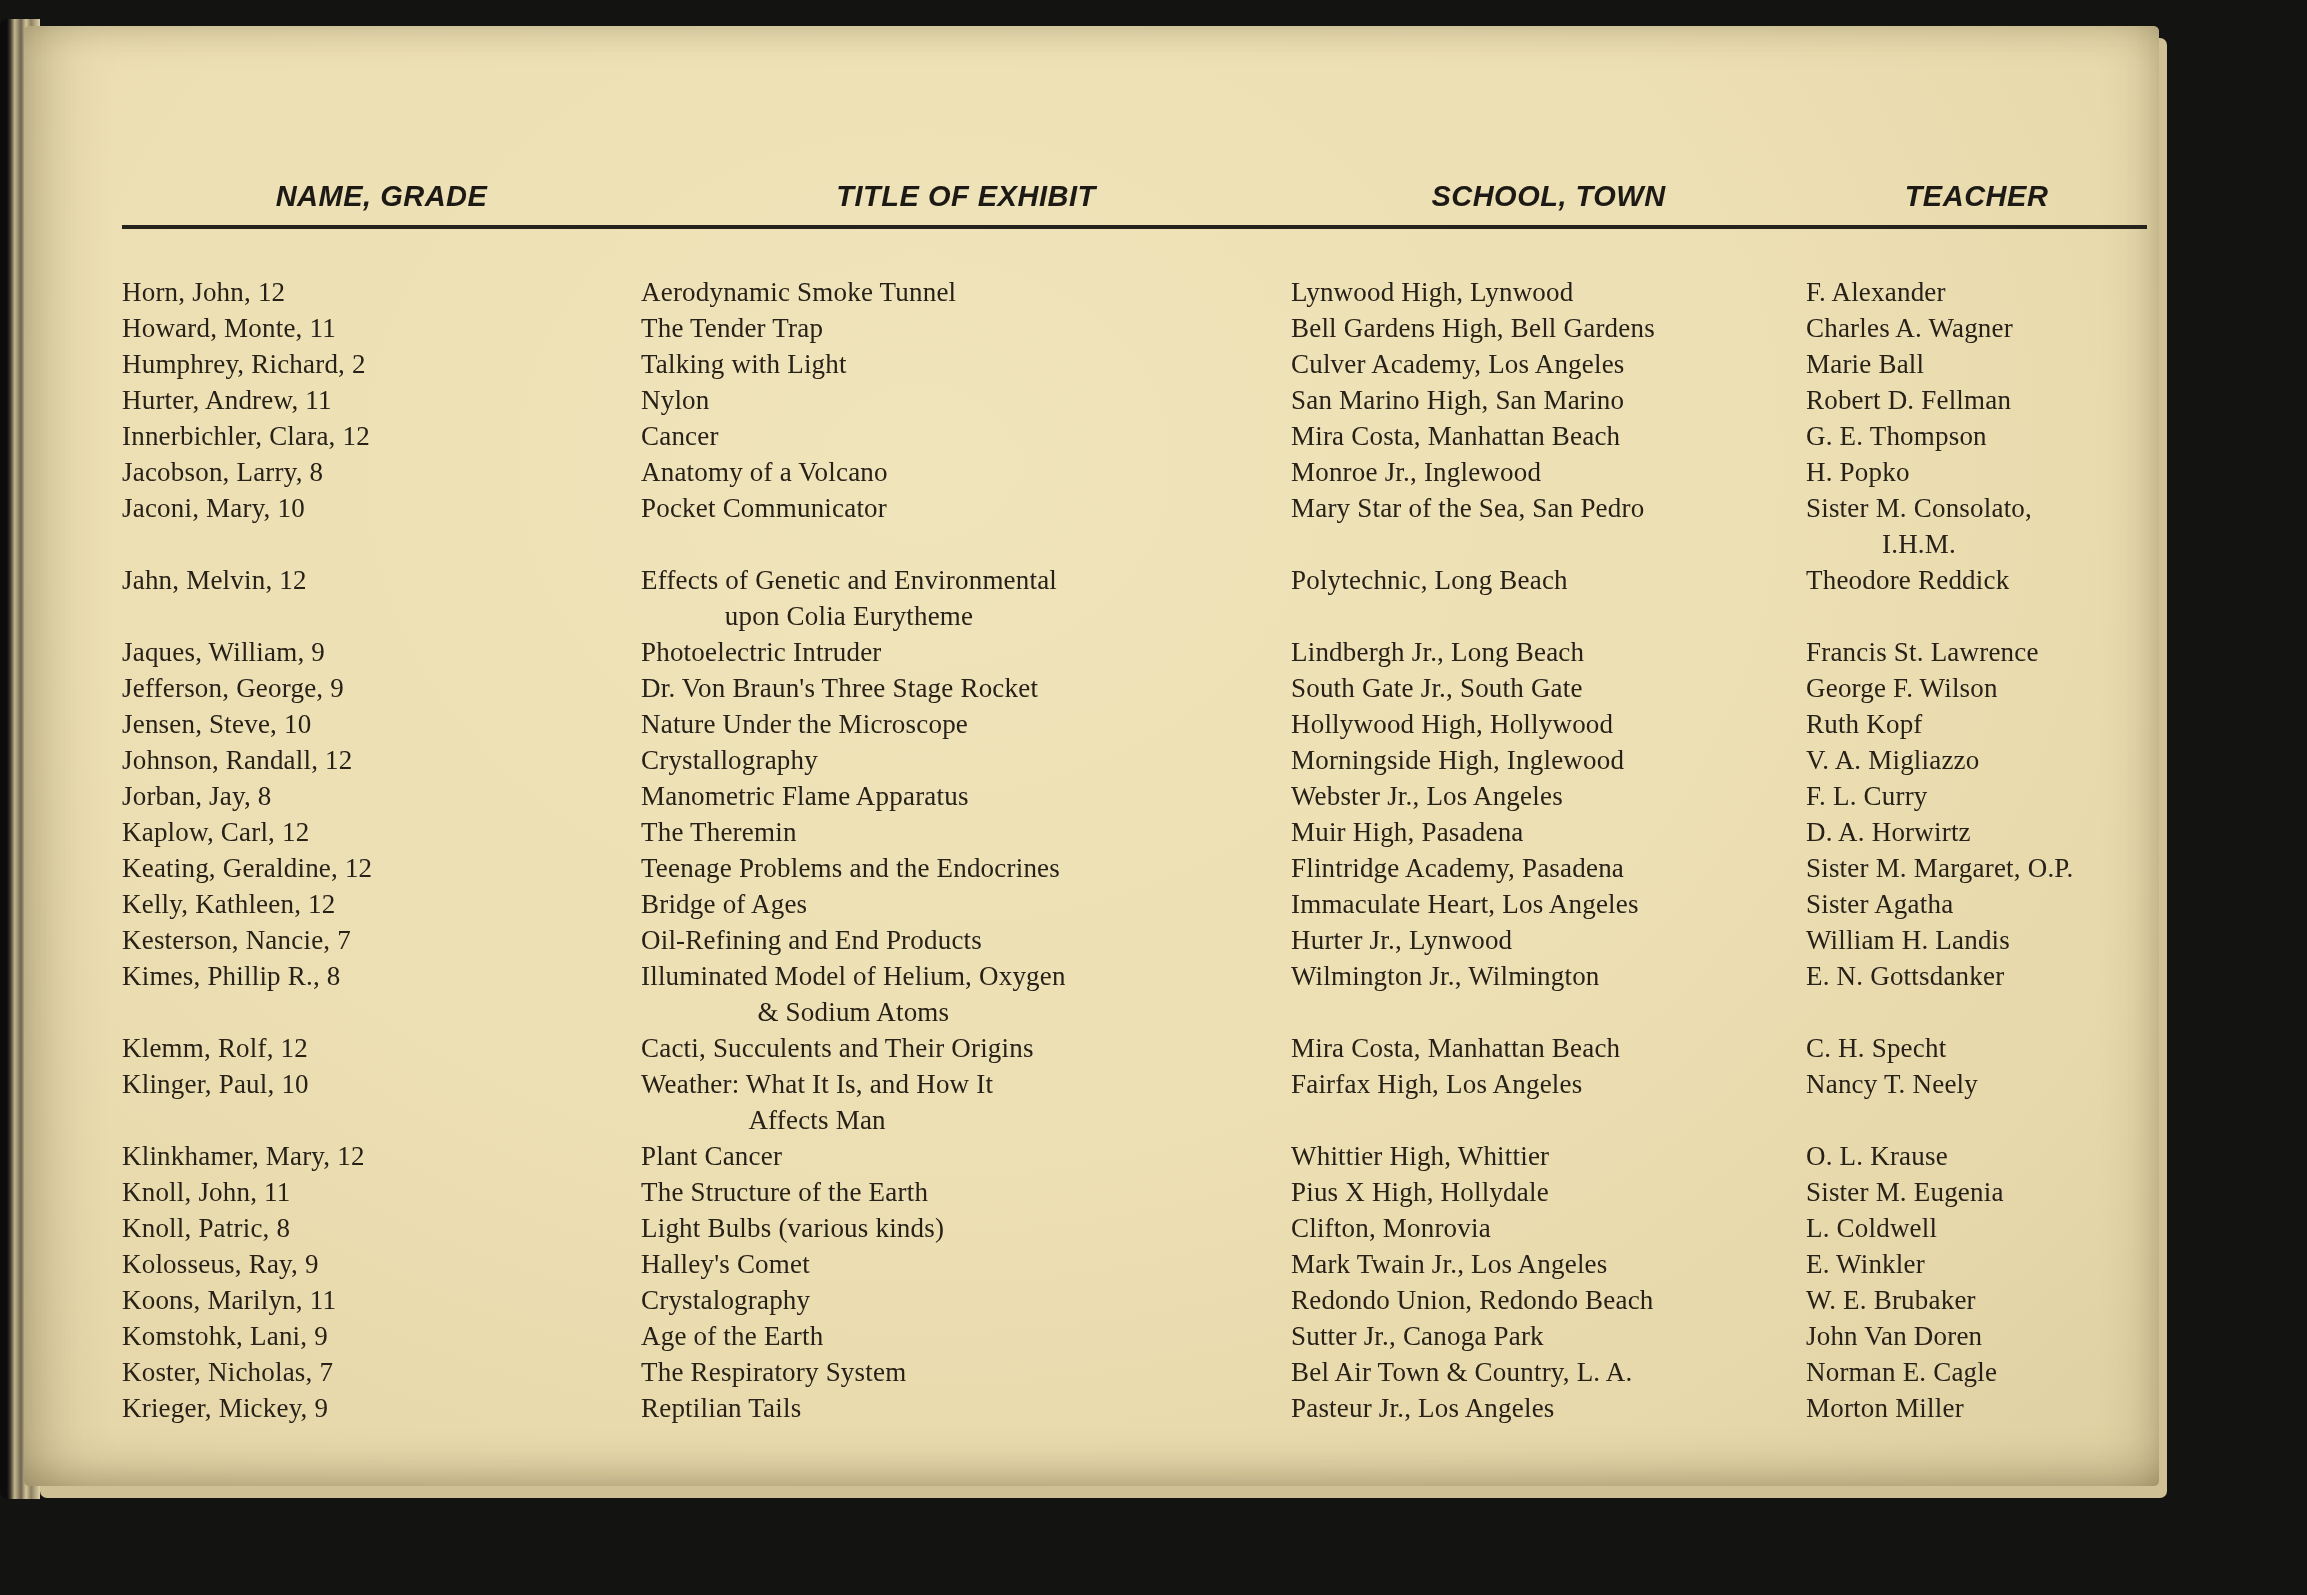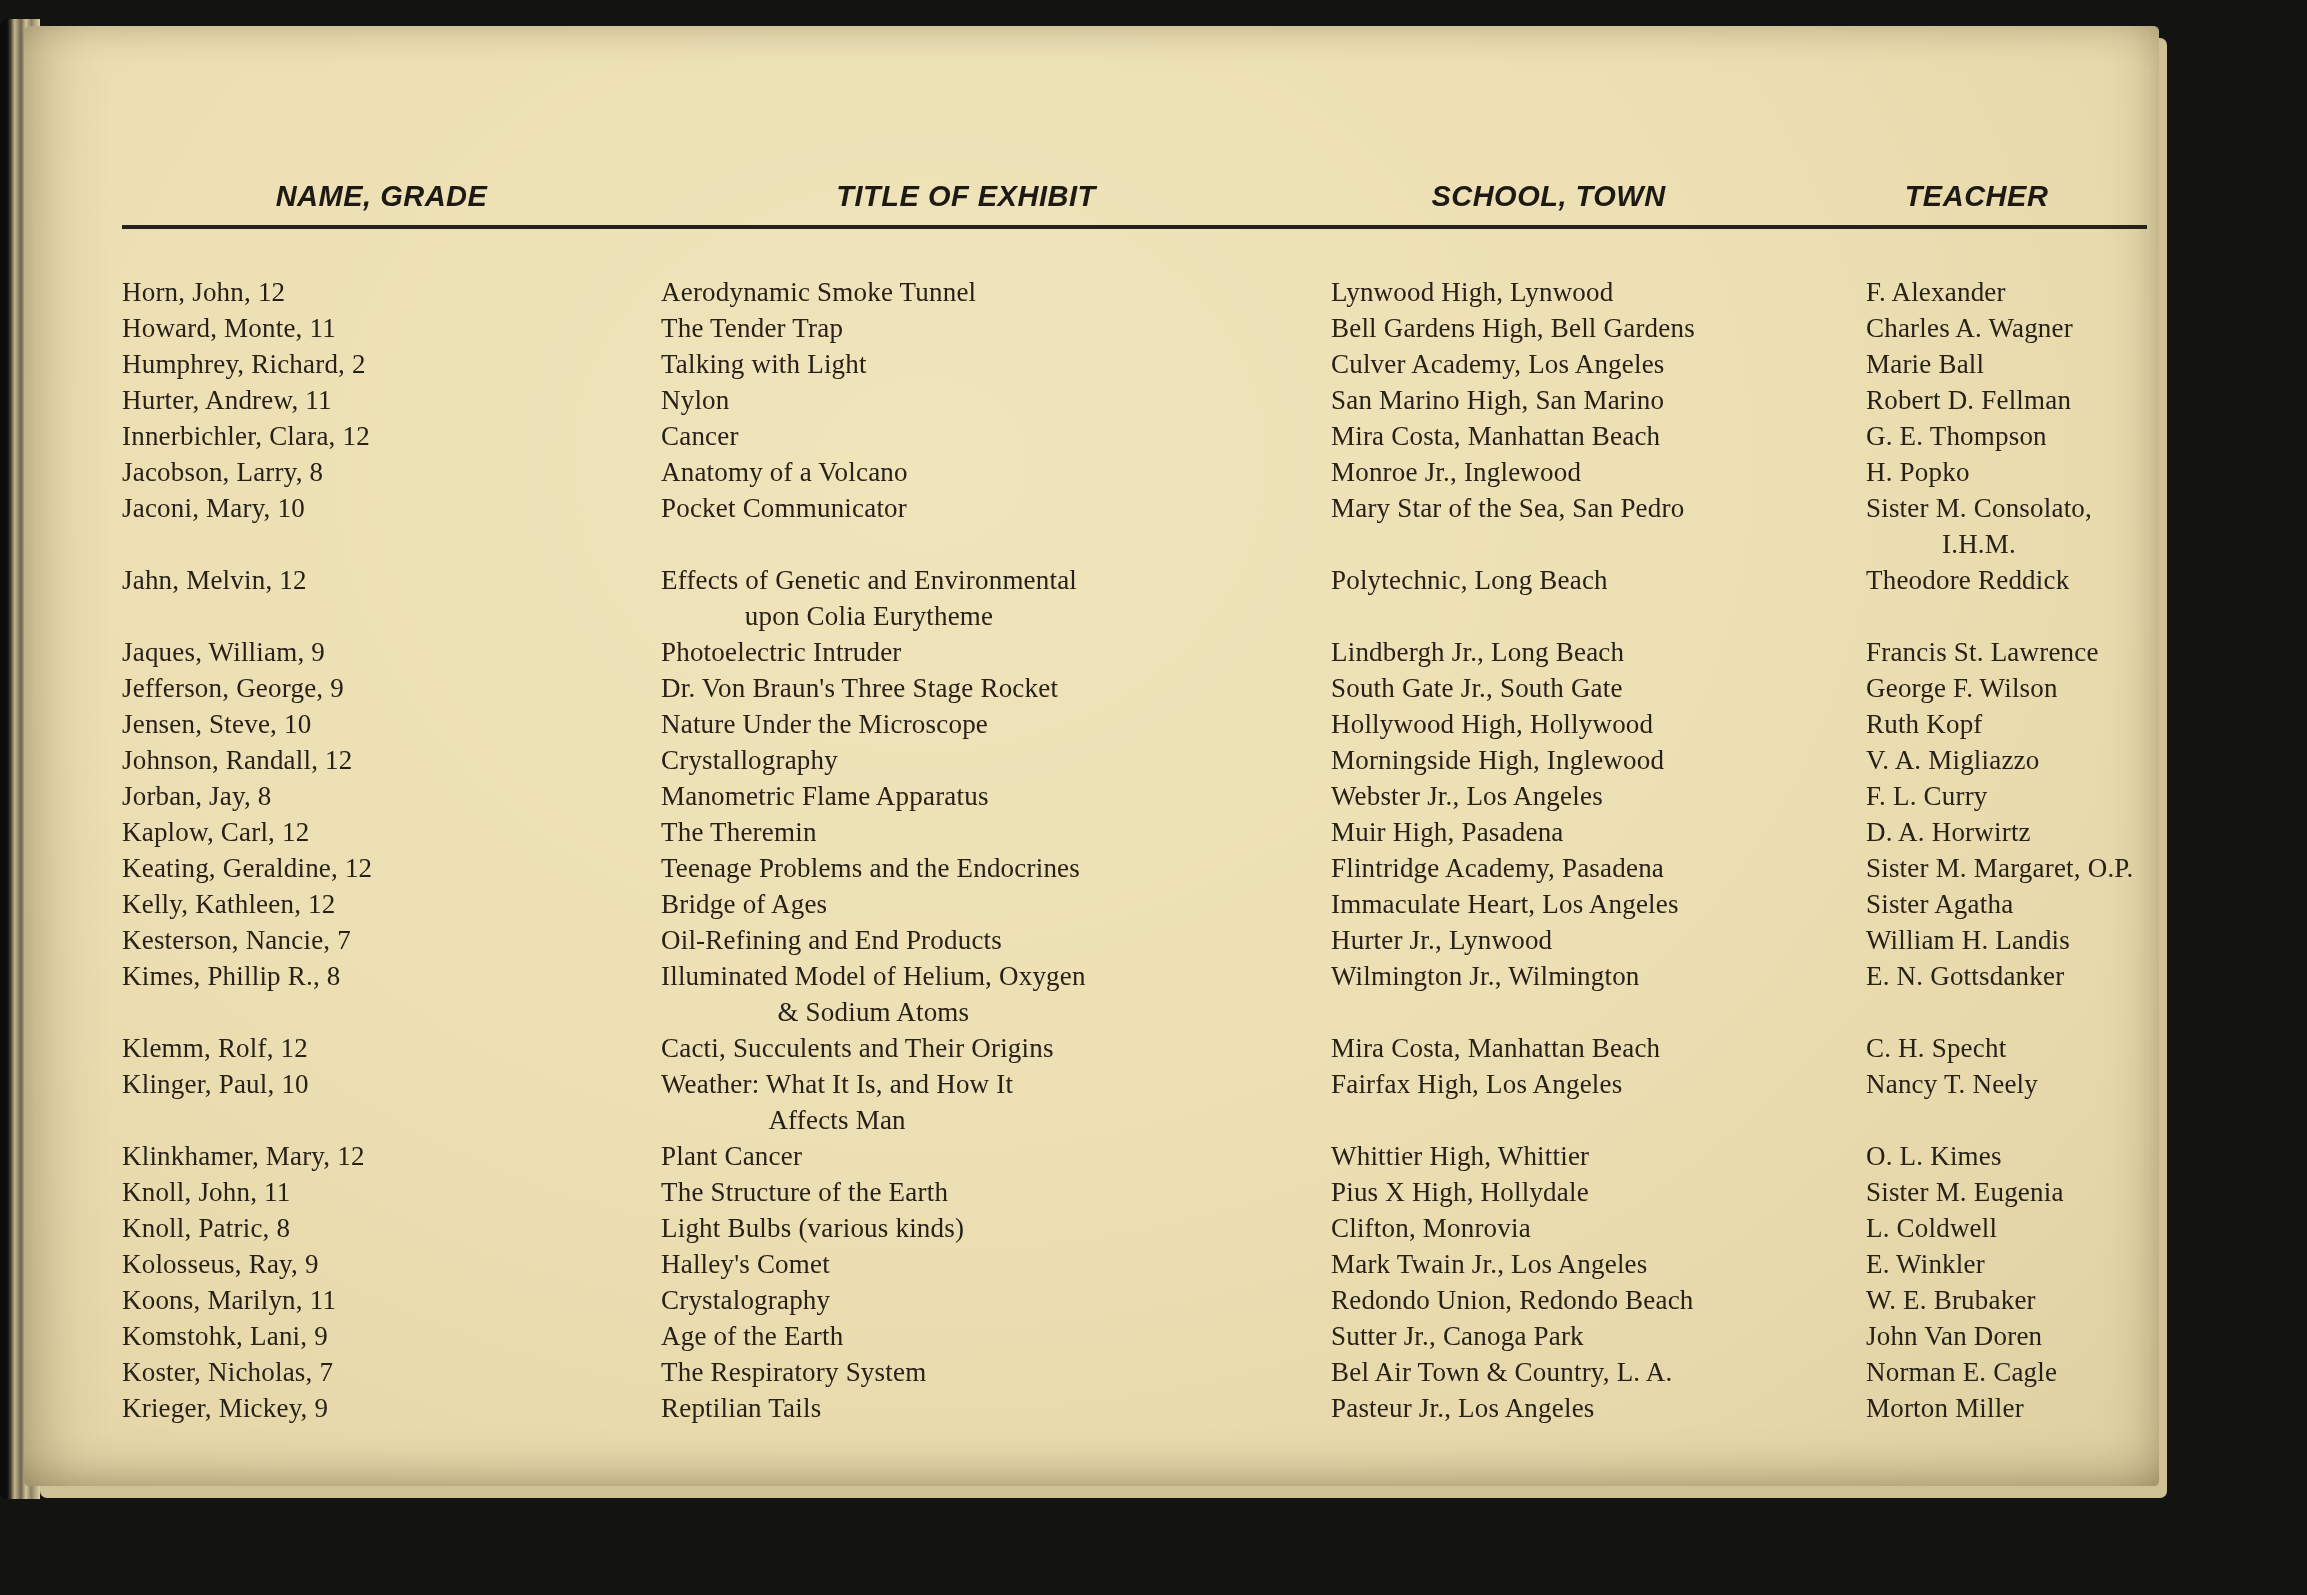--- a/index.html
+++ b/index.html
@@ -52,21 +52,20 @@
     color:#1d1a15;
     text-align:center;
   }
   .rule {
     margin-top:12px; height:3.5px; background:#26231d;
   }
   .body-rows { margin-top:45px; }
   .row {
     display:grid;
     grid-template-columns:519px 650px 515px 1fr;
-    gap:20px;
   }
   .cell {
     font-size:27px;
     line-height:36px;
     letter-spacing:0.2px;
     color:#272118;
   }
   .cell-text {
     display:inline-block;
     white-space:pre-line;   
@@ -213,21 +212,21 @@
             <div class="cell col-name"><span class="cell-text">Klinger, Paul, 10</span></div>
             <div class="cell col-title"><span class="cell-text">Weather: What It Is, and How It
 Affects Man</span></div>
             <div class="cell col-school"><span class="cell-text">Fairfax High, Los Angeles</span></div>
             <div class="cell col-teacher"><span class="cell-text">Nancy T. Neely</span></div>
           </div>
           <div class="row">
             <div class="cell col-name"><span class="cell-text">Klinkhamer, Mary, 12</span></div>
             <div class="cell col-title"><span class="cell-text">Plant Cancer</span></div>
             <div class="cell col-school"><span class="cell-text">Whittier High, Whittier</span></div>
-            <div class="cell col-teacher"><span class="cell-text">O. L. Kimes</span></div>
+            <div class="cell col-teacher"><span class="cell-text">O. L. Krause</span></div>
           </div>
           <div class="row">
             <div class="cell col-name"><span class="cell-text">Knoll, John, 11</span></div>
             <div class="cell col-title"><span class="cell-text">The Structure of the Earth</span></div>
             <div class="cell col-school"><span class="cell-text">Pius X High, Hollydale</span></div>
             <div class="cell col-teacher"><span class="cell-text">Sister M. Eugenia</span></div>
           </div>
           <div class="row">
             <div class="cell col-name"><span class="cell-text">Knoll, Patric, 8</span></div>
             <div class="cell col-title"><span class="cell-text">Light Bulbs (various kinds)</span></div>

